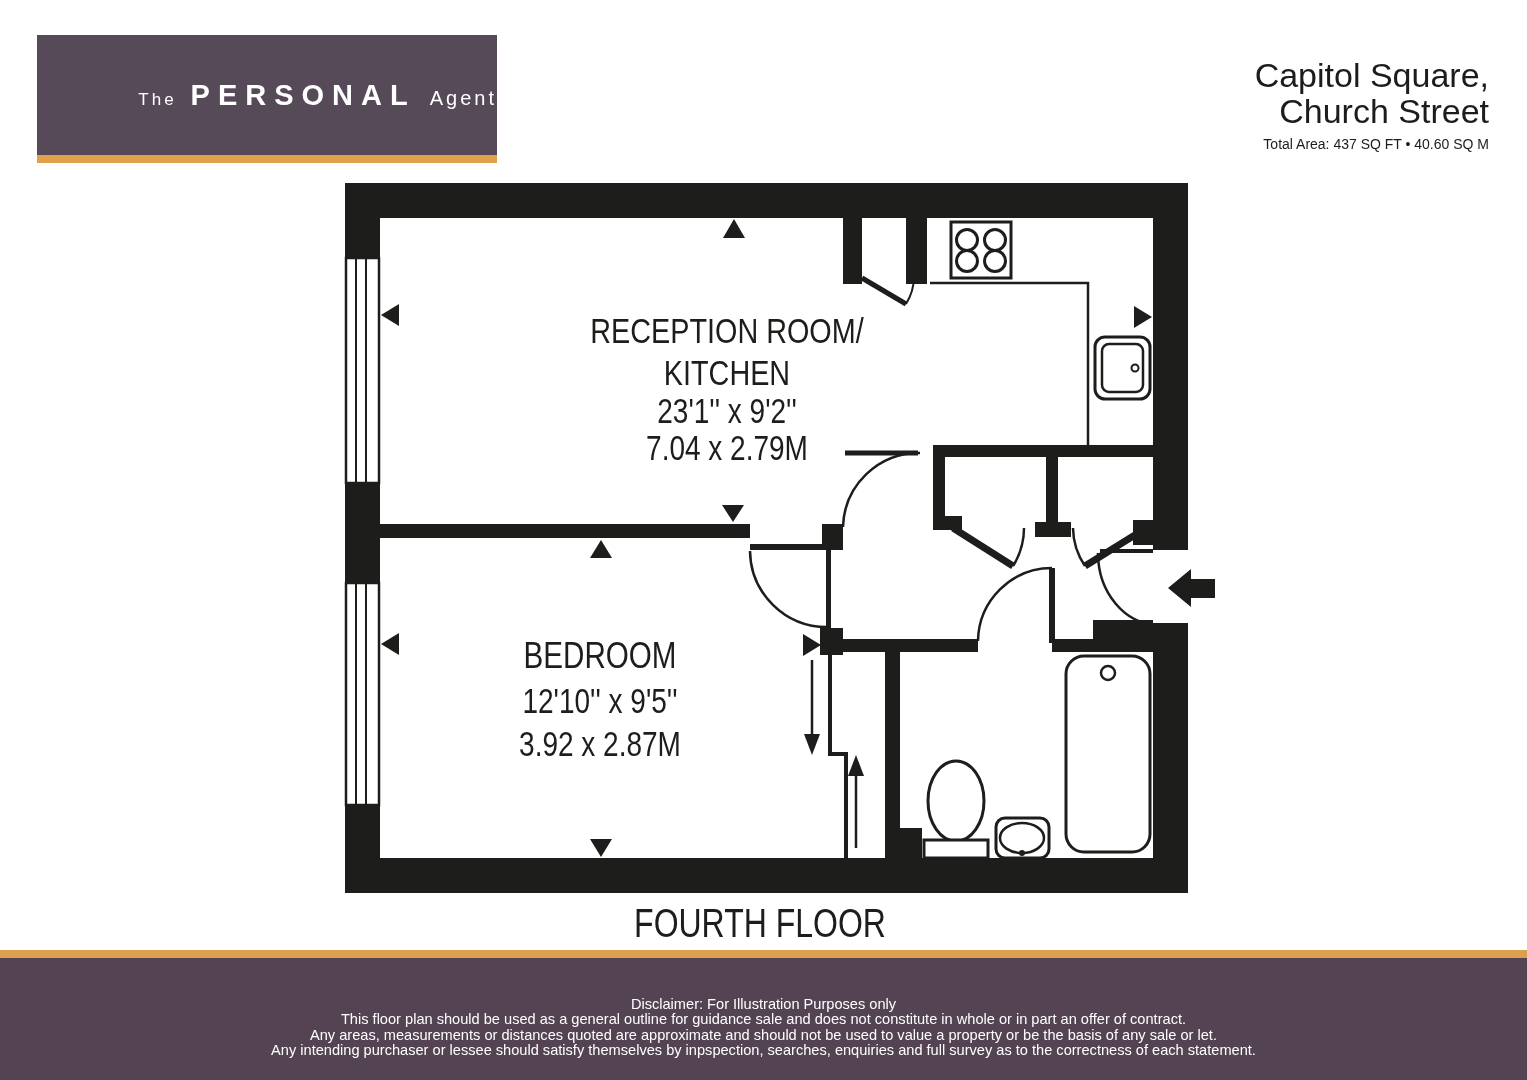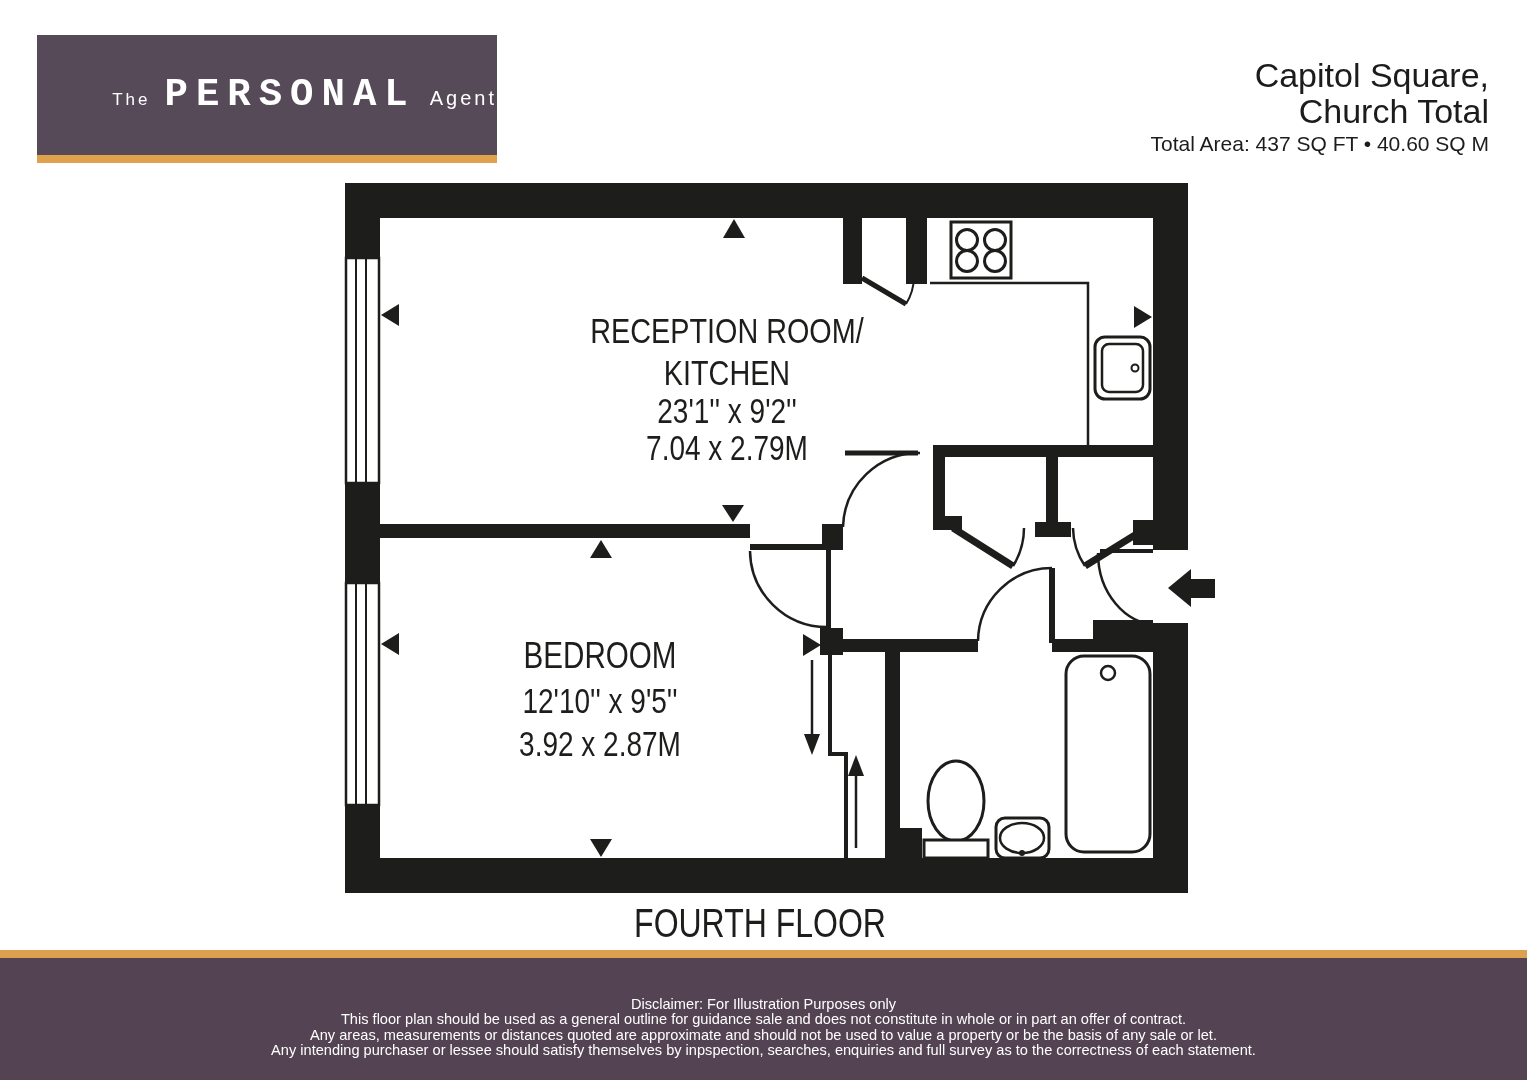--- a/index.html
+++ b/index.html
@@ -10,28 +10,28 @@
   
   .logo-box{
     position:absolute;left:37px;top:35px;width:460px;height:120px;
     background:#564a59;display:flex;align-items:center;justify-content:flex-end;
   }
   .logo-rule{
     position:absolute;left:37px;top:155px;width:460px;height:8px;background:#e0a14d;
   }
   .logo-text{color:#ffffff;display:flex;align-items:baseline;gap:14px;white-space:nowrap;}
   .logo-the{font-size:17px;letter-spacing:3px;}
-  .logo-main{font-size:39px;font-weight:600;letter-spacing:8px;font-family:Liberation Mono, monospace;}
+  .logo-main{font-size:29px;font-weight:600;letter-spacing:8px;}
   .logo-agent{font-size:20px;letter-spacing:3px;}
   
   .header{
     position:absolute;right:38px;top:24px;text-align:right;color:#1c1c1c;margin-top:33px;
   }
   .addr{font-size:34px;line-height:36px;font-weight:400;}
-  .area{font-size:21px;line-height:26px;margin-top:2px;font-weight:400;}
+  .area{font-size:14px;line-height:26px;margin-top:2px;font-weight:400;}
   
   .footer-rule{position:absolute;left:0;top:950px;width:1527px;height:8px;background:#dda04f;}
   .footer{
     position:absolute;left:0;top:958px;width:1527px;height:142px;background:#544353;
     color:#ffffff;text-align:center;padding-top:39px;box-sizing:border-box;
   }
   .footer div{font-size:14.6px;line-height:15.4px;}
   
   svg.plan{position:absolute;left:0;top:0;}
   .wall{fill:#1d1d1b;}
@@ -45,21 +45,21 @@
   <div class="logo-text">
     <span class="logo-the">The</span>
     <span class="logo-main">PERSONAL</span>
     <span class="logo-agent">Agent</span>
   </div>
 </div>
 <div class="logo-rule"></div>
 
 <div class="header">
   <div class="addr">Capitol Square,</div>
-  <div class="addr">Church Total</div>
+  <div class="addr">Church Street</div>
   <div class="area">Total Area: 437 SQ FT • 40.60 SQ M</div>
 </div>
 
 <svg class="plan" width="1527" height="1080" viewBox="0 0 1527 1080">
 
   <g>
     <rect class="wall" x="345" y="183" width="843" height="35"></rect>
     <rect class="wall" x="345" y="858" width="843" height="35"></rect>
     <rect class="wall" x="345" y="183" width="35" height="75"></rect>
     <rect class="wall" x="345" y="483" width="35" height="100"></rect>

